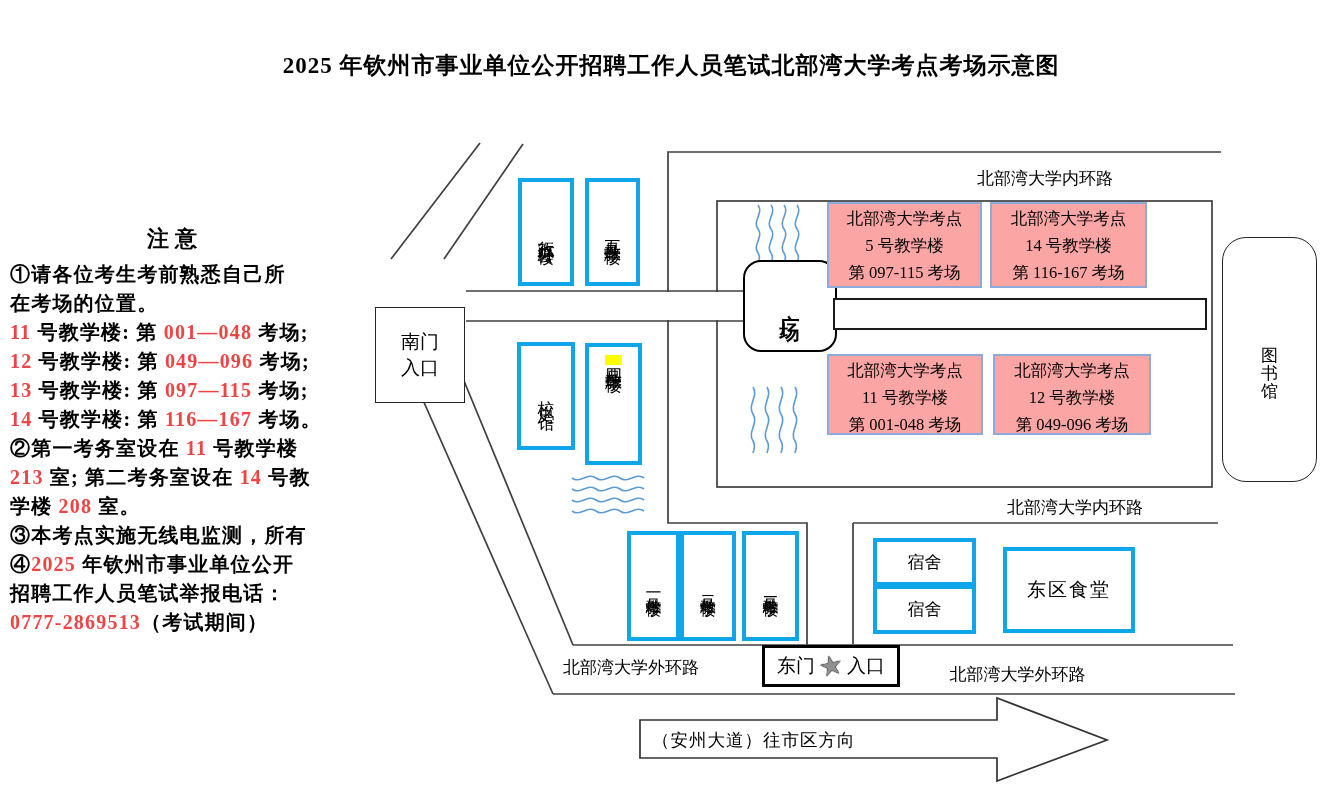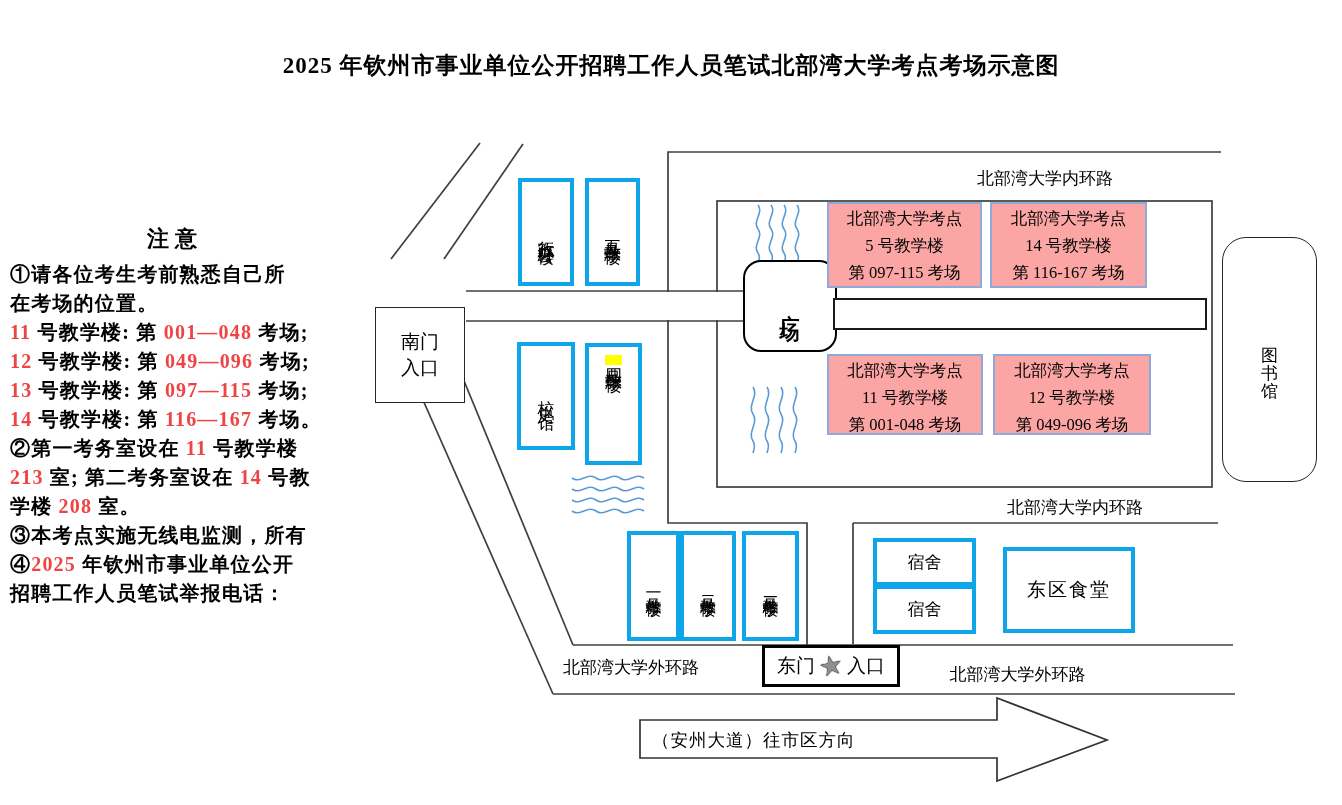--- a/index.html
+++ b/index.html
@@ -98,20 +98,21 @@
         <div class="nline"><span class="num">11</span><span> 号教学楼: 第 </span><span class="num">001—048</span><span> 考场;</span></div>
         <div class="nline"><span class="num">12</span><span> 号教学楼: 第 </span><span class="num">049—096</span><span> 考场;</span></div>
         <div class="nline"><span class="num">13</span><span> 号教学楼: 第 </span><span class="num">097—115</span><span> 考场;</span></div>
         <div class="nline"><span class="num">14</span><span> 号教学楼: 第 </span><span class="num">116—167</span><span> 考场。</span></div>
         <div class="nline"><span>②第一考务室设在 </span><span class="num">11</span><span> 号教学楼</span></div>
         <div class="nline"><span class="num">213</span><span> 室; 第二考务室设在 </span><span class="num">14</span><span> 号教</span></div>
         <div class="nline"><span>学楼 </span><span class="num">208</span><span> 室。</span></div>
         <div class="nline"><span>③本考点实施无线电监测，所有</span></div>
         <div class="nline"><span>④</span><span class="num">2025</span><span> 年钦州市事业单位公开</span></div>
         <div class="nline"><span>招聘工作人员笔试举报电话：</span></div>
+        <div class="nline"><span class="num">0777-2869513</span><span>（考试期间）</span></div>
       </div>
   </div>
 
   <div class="box b-thin" style="left:375px;top:262px;width:90px;height:96px;flex-direction:column;margin-top:45px;">
     <div class="gate-text">南门</div>
     <div class="gate-text">入口</div>
   </div>
 
   <div class="box b-thick" style="left:518px;top:178px;width:56px;height:108px;">
     <span class="vtext">行政办公楼</span>

